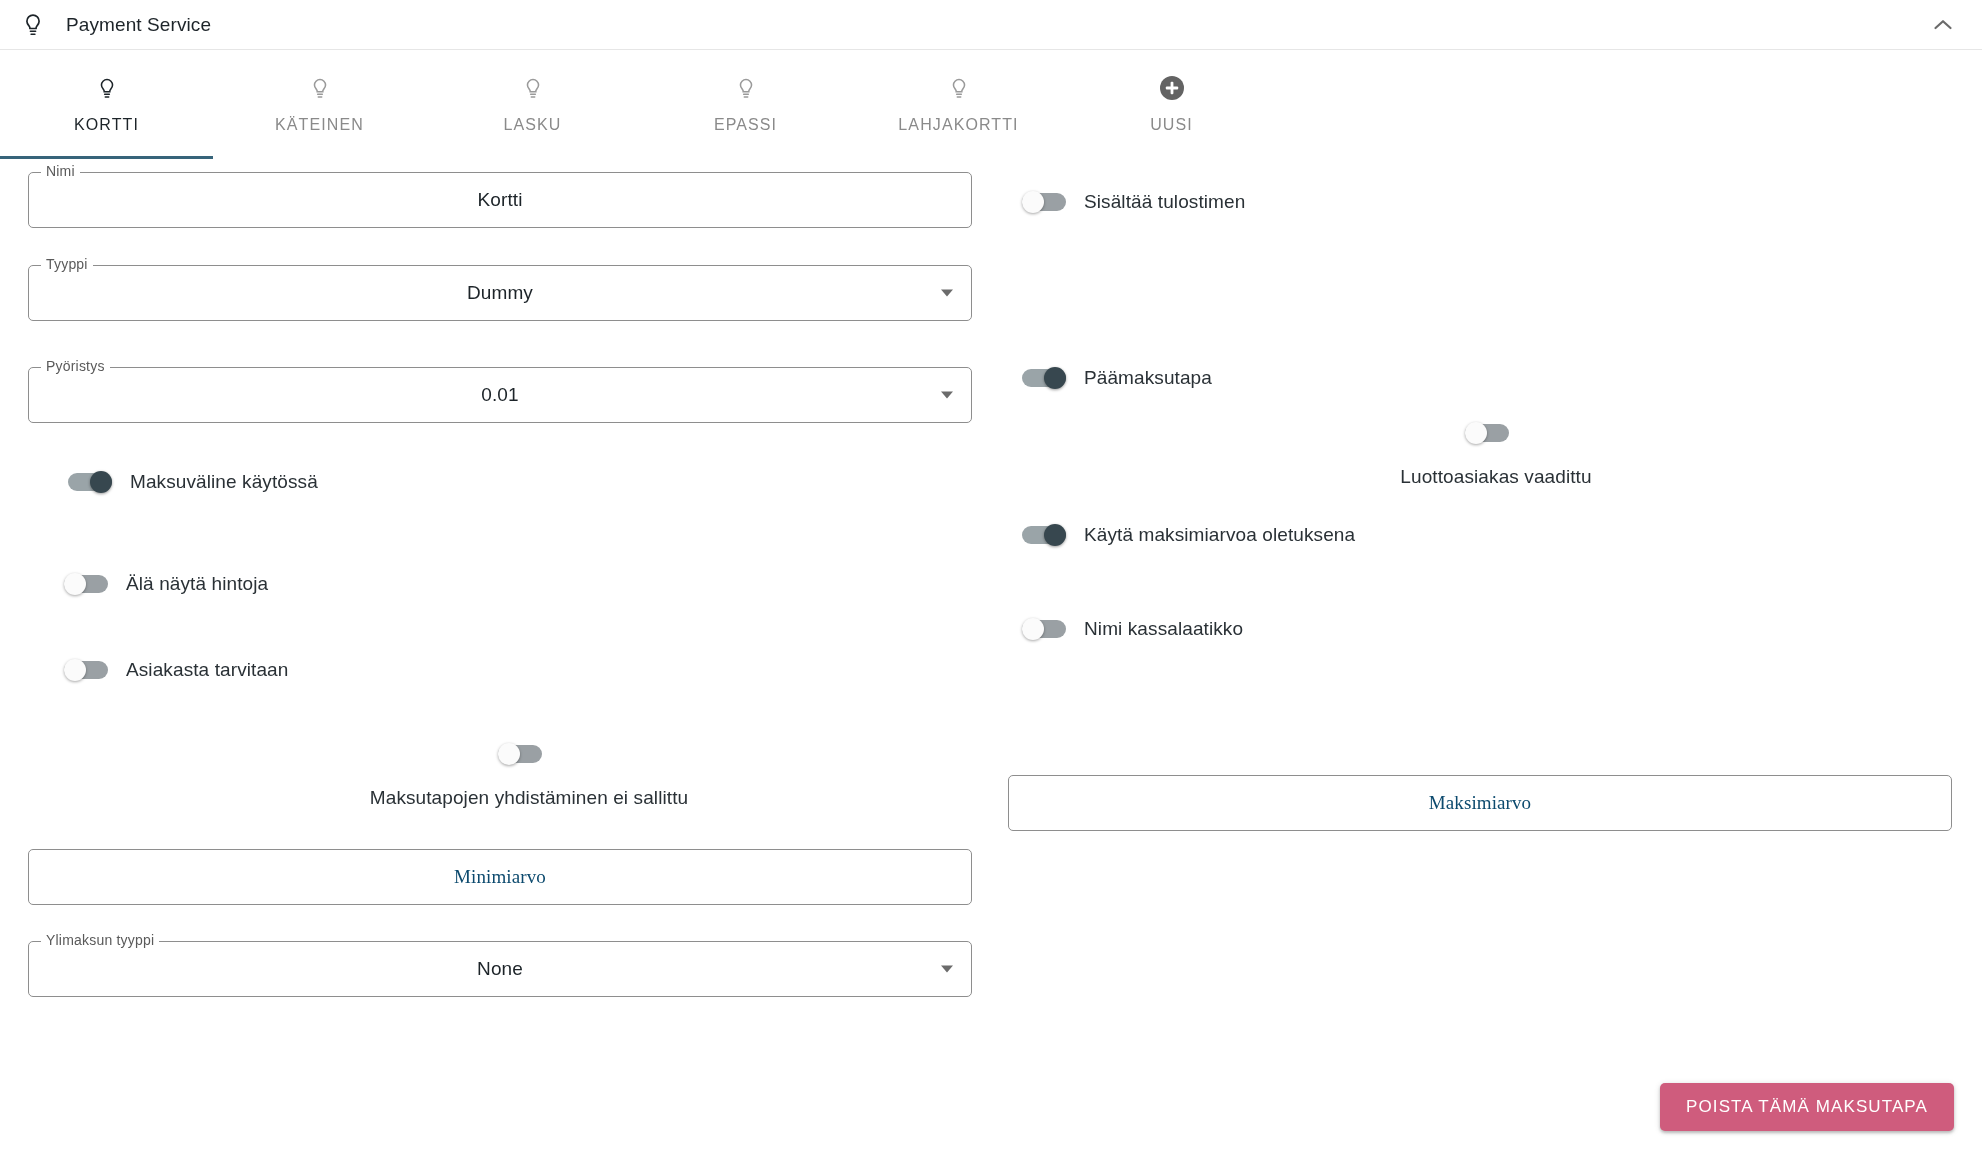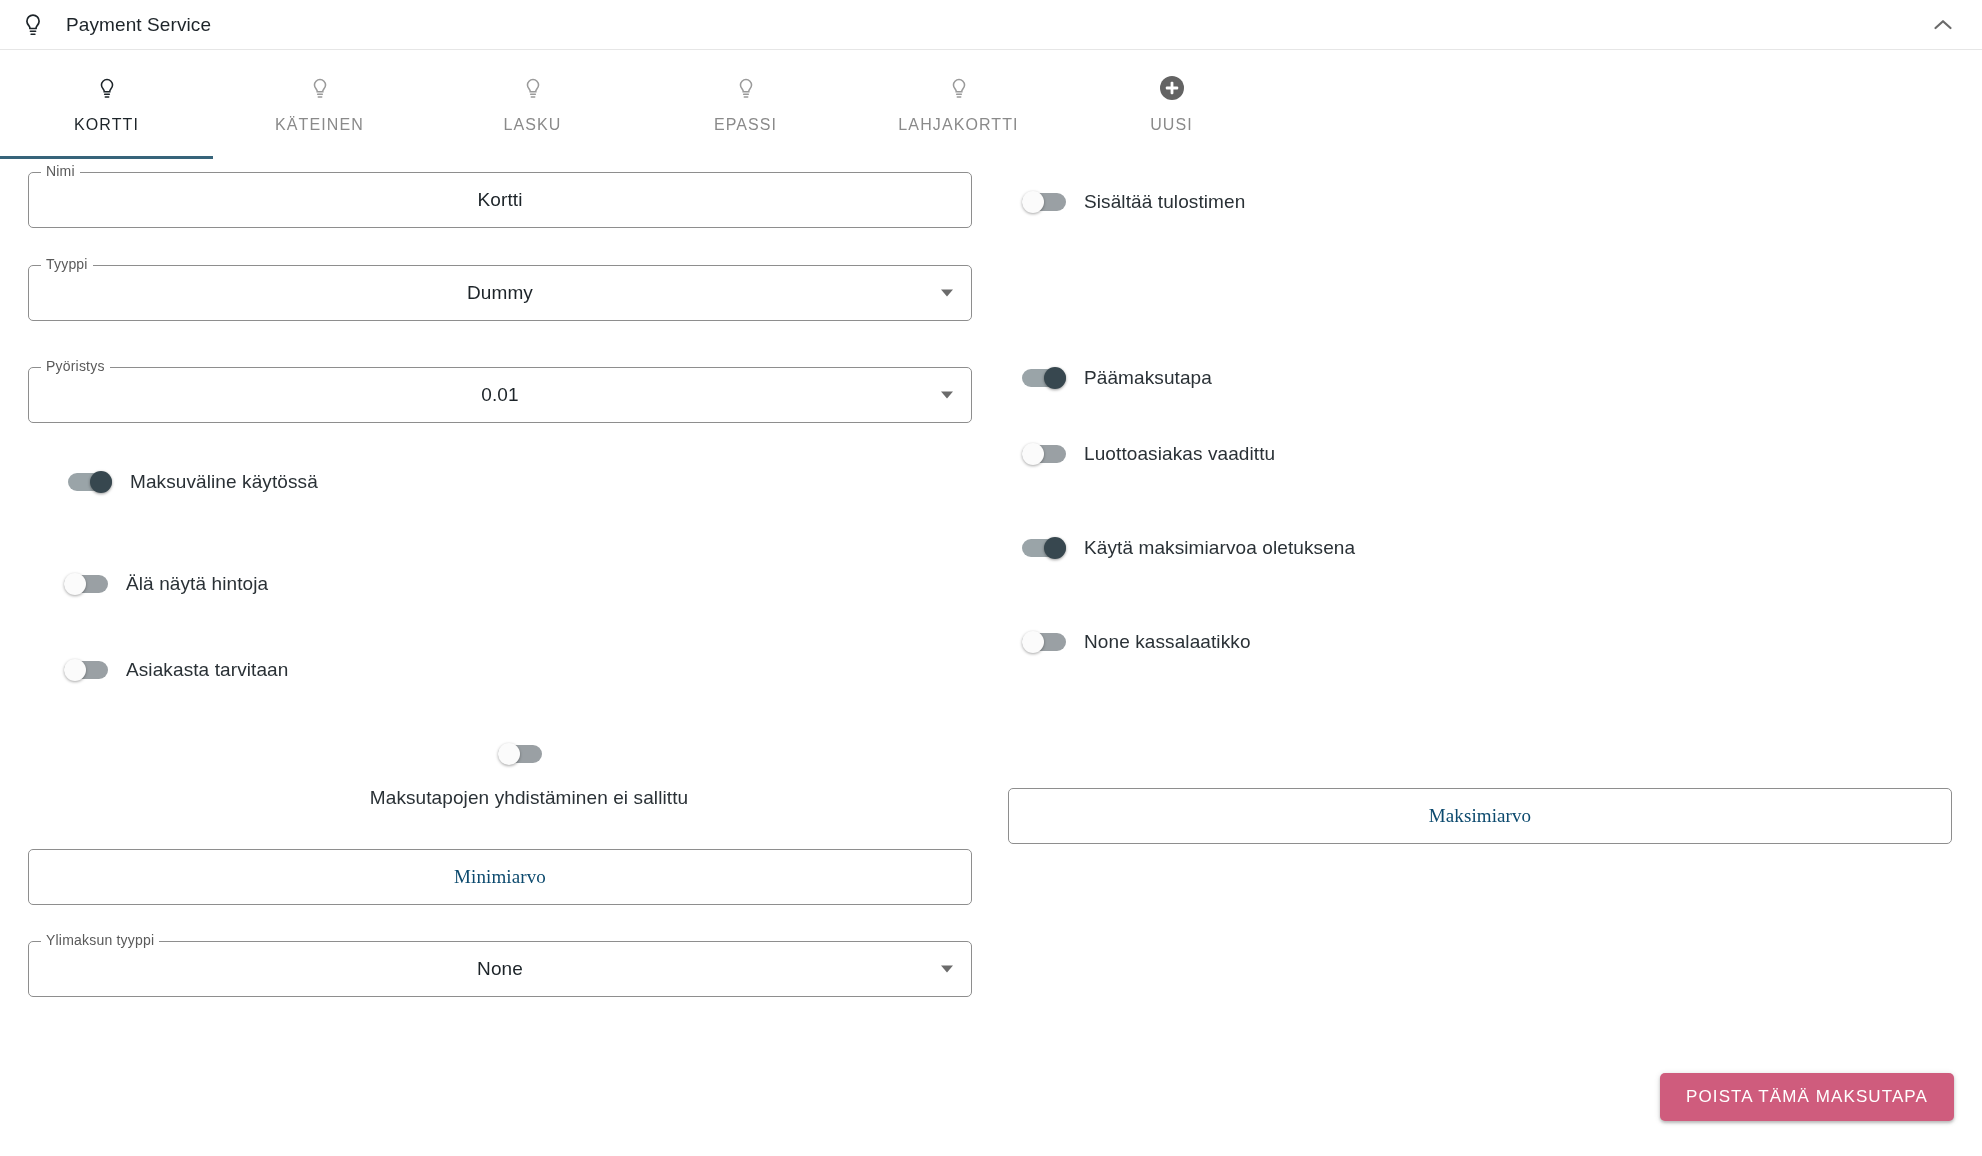--- a/index.html
+++ b/index.html
@@ -172,21 +172,21 @@
     font-size: 19px;
     color: #2a3136;
     letter-spacing: .1px;
     white-space: nowrap;
   }
 
   
   .danger-btn {
     position: absolute;
     right: 28px;
-    bottom: 35px;
+    bottom: 25px;
     background: #cf5c7d;
     color: #ffffff;
     border: none;
     border-radius: 5px;
     height: 48px;
     padding: 0 26px;
     font-size: 17px;
     letter-spacing: 1.1px;
     text-transform: uppercase;
     font-family: "Liberation Sans", sans-serif;
@@ -360,42 +360,42 @@
       </div>
 
       <div class="toggle-row" style="margin-top:138px; padding-left:14px;">
         <span class="switch on">
           <span class="track"></span>
           <span class="thumb"></span>
         </span>
         <span class="tlabel">Päämaksutapa</span>
       </div>
 
-      <div class="toggle-row" style="margin-top:38px; padding-left:14px;">
+      <div class="toggle-row" style="margin-top:25px; padding-left:14px;flex-direction:column;">
         <span class="switch">
           <span class="track"></span>
           <span class="thumb"></span>
         </span>
         <span class="tlabel">Luottoasiakas vaadittu</span>
       </div>
 
       <div class="toggle-row" style="margin-top:56px; padding-left:14px;">
         <span class="switch on">
           <span class="track"></span>
           <span class="thumb"></span>
         </span>
         <span class="tlabel">Käytä maksimiarvoa oletuksena</span>
       </div>
 
       <div class="toggle-row" style="margin-top:56px; padding-left:14px;">
         <span class="switch">
           <span class="track"></span>
           <span class="thumb"></span>
         </span>
-        <span class="tlabel">None kassalaatikko</span>
+        <span class="tlabel">Nimi kassalaatikko</span>
       </div>
 
       <div class="mfield" style="margin-top:127px;">
         <span class="value placeholder">Maksimiarvo</span>
       </div>
 
     </div>
   </div>
 
   <button class="danger-btn">POISTA TÄMÄ MAKSUTAPA</button>

